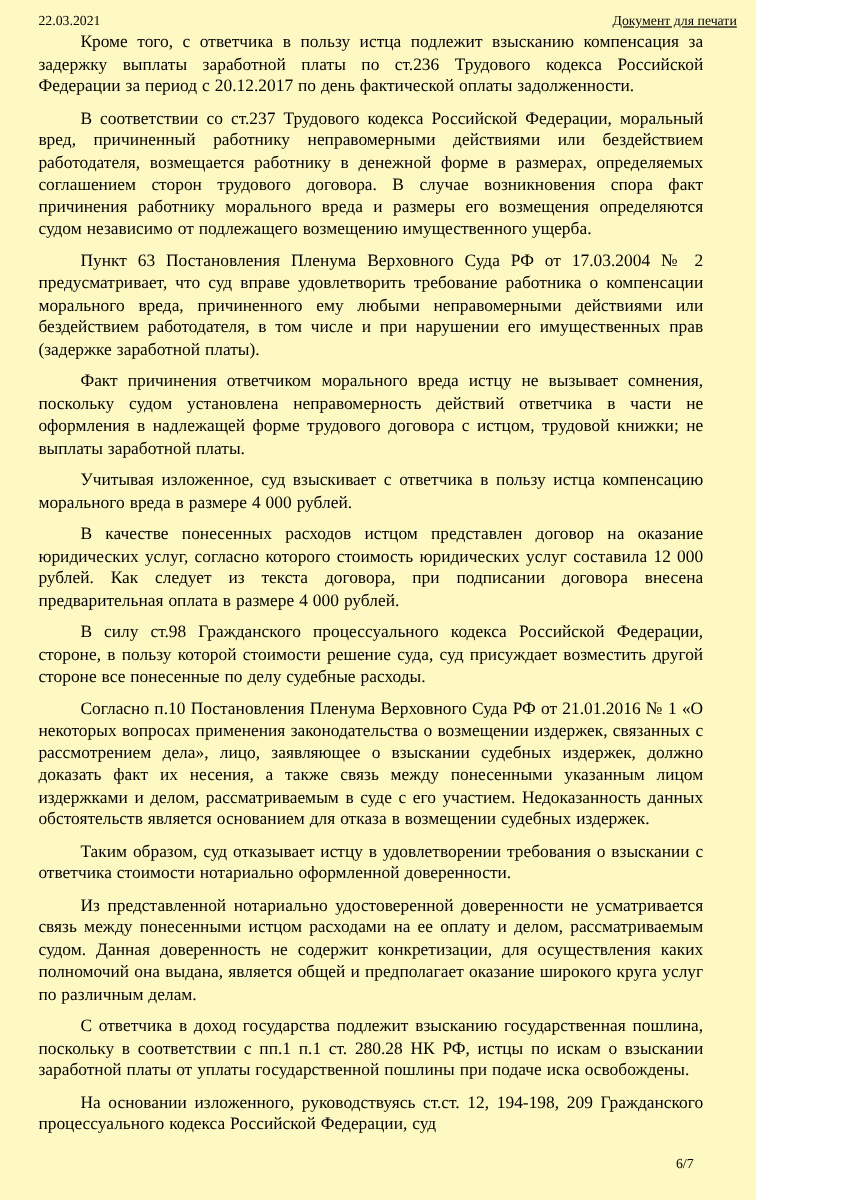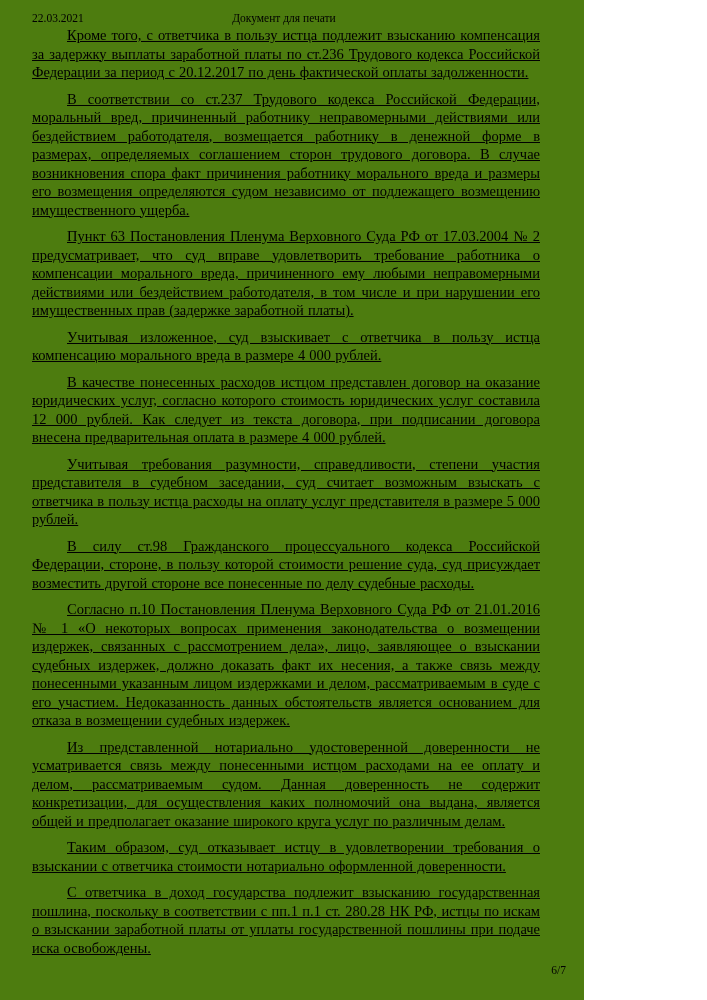--- a/index.html
+++ b/index.html
@@ -1,23 +1,23 @@
 <!DOCTYPE html>
 <html><head>
 <meta charset="utf-8">
 <style>
   * { margin: 0; padding: 0; box-sizing: border-box; }
   html, body {
     background: #ffffff;
   }
   .page {
     position: relative;
-    width: 584px;
+    width: 630px;
     height: 1000px;
-    background: #4d7c0f;
+    background: #fef9c3;
     color: #000000;
     font-family: "Liberation Serif", "DejaVu Serif", serif;
     overflow: hidden;
   }
   .print-header {
     position: relative;
     padding: 12px 32px 0 32px;
     height: 24px;
     font-size: 11.5px;
     color: #000000;
@@ -25,61 +25,62 @@
   .print-header .header-date {
     position: absolute;
     left: 32px;
     top: 12px;
   }
   .print-header .header-title {
     position: absolute;
     left: 0;
     right: 16px;
     top: 12px;
-    text-align: center;
+    text-align: right;
+    text-decoration: underline;
   }
   .doc-body {
     padding: 2px 32px 0 32px;
     font-size: 14.5px;
     line-height: 18.5px;
     text-align: justify;
   }
   .doc-body p {
     text-indent: 35px;
     margin: 0 12px 8px 0;
     word-spacing: 0.5px;
-    text-decoration: underline;
   }
   .print-footer {
     position: absolute;
     top: 964px;
-    right: 18px;
+    right: 52px;
     font-size: 11.5px;
     color: #000000;
   }
 </style>
 </head>
 <body>
 
 <div class="page">
 
   <div class="print-header">
     <span class="header-date">22.03.2021</span>
     <span class="header-title">Документ для печати</span>
   </div>
 
   <div class="doc-body">
     <p>Кроме того, с ответчика в пользу истца подлежит взысканию компенсация за задержку выплаты заработной платы по ст.236 Трудового кодекса Российской Федерации за период с 20.12.2017 по день фактической оплаты задолженности.</p>
     <p>В соответствии со ст.237 Трудового кодекса Российской Федерации, моральный вред, причиненный работнику неправомерными действиями или бездействием работодателя, возмещается работнику в денежной форме в размерах, определяемых соглашением сторон трудового договора. В случае возникновения спора факт причинения работнику морального вреда и размеры его возмещения определяются судом независимо от подлежащего возмещению имущественного ущерба.</p>
     <p>Пункт 63 Постановления Пленума Верховного Суда РФ от 17.03.2004 № 2 предусматривает, что суд вправе удовлетворить требование работника о компенсации морального вреда, причиненного ему любыми неправомерными действиями или бездействием работодателя, в том числе и при нарушении его имущественных прав (задержке заработной платы).</p>
+    <p>Факт причинения ответчиком морального вреда истцу не вызывает сомнения, поскольку судом установлена неправомерность действий ответчика в части не оформления в надлежащей форме трудового договора с истцом, трудовой книжки; не выплаты заработной платы.</p>
     <p>Учитывая изложенное, суд взыскивает с ответчика в пользу истца компенсацию морального вреда в размере 4 000 рублей.</p>
     <p>В качестве понесенных расходов истцом представлен договор на оказание юридических услуг, согласно которого стоимость юридических услуг составила 12 000 рублей. Как следует из текста договора, при подписании договора внесена предварительная оплата в размере 4 000 рублей.</p>
-    <p>Учитывая требования разумности, справедливости, степени участия представителя в судебном заседании, суд считает возможным взыскать с ответчика в пользу истца расходы на оплату услуг представителя в размере 5 000 рублей.</p>
     <p>В силу ст.98 Гражданского процессуального кодекса Российской Федерации, стороне, в пользу которой стоимости решение суда, суд присуждает возместить другой стороне все понесенные по делу судебные расходы.</p>
     <p>Согласно п.10 Постановления Пленума Верховного Суда РФ от 21.01.2016 № 1 «О некоторых вопросах применения законодательства о возмещении издержек, связанных с рассмотрением дела», лицо, заявляющее о взыскании судебных издержек, должно доказать факт их несения, а также связь между понесенными указанным лицом издержками и делом, рассматриваемым в суде с его участием. Недоказанность данных обстоятельств является основанием для отказа в возмещении судебных издержек.</p>
+    <p>Таким образом, суд отказывает истцу в удовлетворении требования о взыскании с ответчика стоимости нотариально оформленной доверенности.</p>
     <p>Из представленной нотариально удостоверенной доверенности не усматривается связь между понесенными истцом расходами на ее оплату и делом, рассматриваемым судом. Данная доверенность не содержит конкретизации, для осуществления каких полномочий она выдана, является общей и предполагает оказание широкого круга услуг по различным делам.</p>
-    <p>Таким образом, суд отказывает истцу в удовлетворении требования о взыскании с ответчика стоимости нотариально оформленной доверенности.</p>
     <p>С ответчика в доход государства подлежит взысканию государственная пошлина, поскольку в соответствии с пп.1 п.1 ст. 280.28 НК РФ, истцы по искам о взыскании заработной платы от уплаты государственной пошлины при подаче иска освобождены.</p>
+    <p>На основании изложенного, руководствуясь ст.ст. 12, 194-198, 209 Гражданского процессуального кодекса Российской Федерации, суд</p>
   </div>
 
   <div class="print-footer">6/7</div>
 
 </div>
 
 </body></html>

